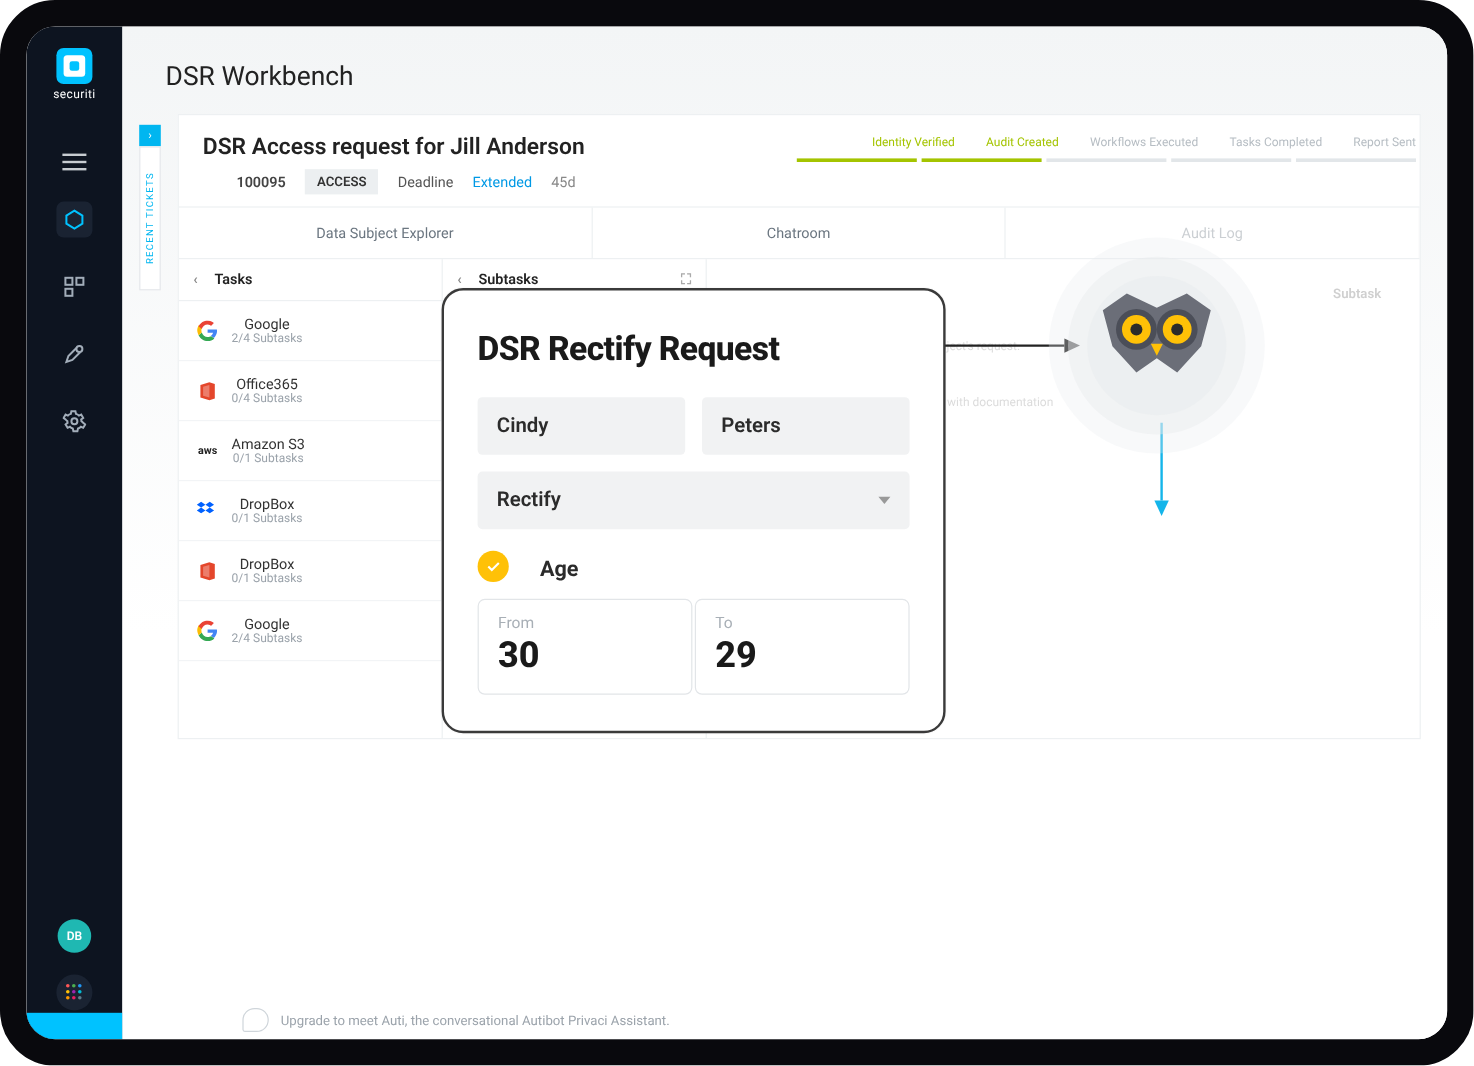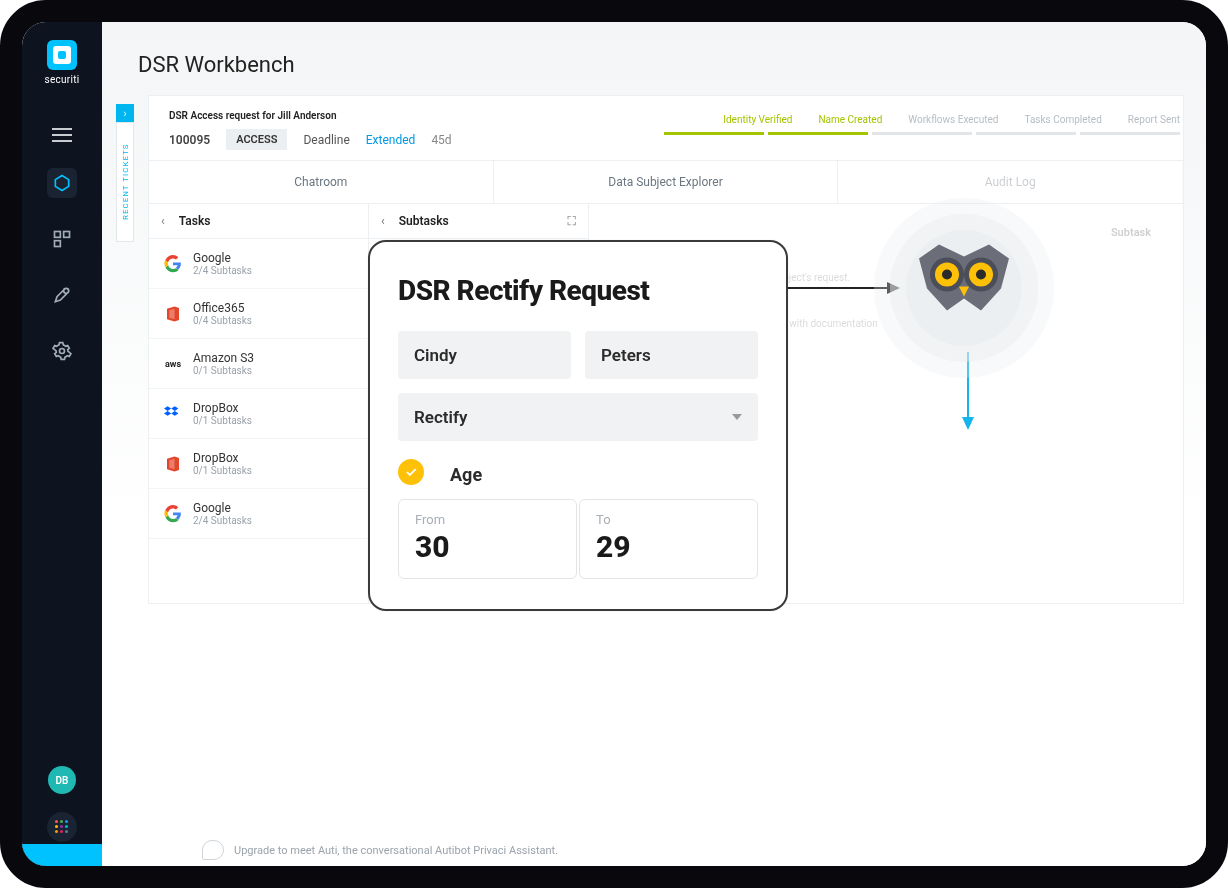--- a/index.html
+++ b/index.html
@@ -30,23 +30,23 @@
 .cyan-strip { width: 80px; height: 22px; background: #00c2ff; position: absolute; bottom: 0; left: 0; }
 
 .main { flex: 1; background: linear-gradient(to bottom, #f3f5f6, #fff 60%); position: relative; padding: 20px 22px 0 28px; overflow: hidden; }
 .page-title { font-size: 22px; font-weight: 400; color: #222; margin: 10px 0 18px 8px; }
 
 .recent-tab { position: absolute; left: 14px; top: 100px; width: 18px; height: 120px; background: #fff; border: 1px solid #e4e7ea; display: flex; align-items: center; justify-content: center; writing-mode: vertical-rl; transform: rotate(180deg); font-size: 8px; color: #00b6f0; letter-spacing: 1px; }
 .recent-chevron { position: absolute; left: 14px; top: 82px; width: 18px; height: 18px; background: #00b6f0; color: #fff; display: flex; align-items: center; justify-content: center; font-size: 10px; }
 
 .content-card { background: #fff; border: 1px solid #edf0f2; margin-left: 18px; }
 .req-header { padding: 14px 20px 10px; }
-.req-title { font-size: 10px; font-weight: 600; color: #222; margin-bottom: 8px; }
+.req-title { font-size: 19px; font-weight: 600; color: #222; margin-bottom: 8px; }
 .req-meta { display: flex; align-items: center; gap: 16px; font-size: 12px; color: #444; }
-.req-id { font-weight: 600; }
+.req-id { font-weight: 600; margin-left: 28px; }
 .badge-access { background: #eceff1; padding: 4px 10px; font-size: 11px; font-weight: 600; color: #333; }
 .deadline { color: #555; }
 .extended { color: #0099e5; }
 .days { color: #888; }
 
 .stages { position: absolute; right: 26px; top: 92px; display: flex; gap: 26px; font-size: 10px; }
 .stage { color: #b6bdc3; }
 .stage.done { color: #a4c400; }
 .stage-bar { position: absolute; right: 26px; top: 110px; display: flex; gap: 4px; }
 .stage-bar span { width: 100px; height: 3px; background: #e2e6e9; }
@@ -59,21 +59,21 @@
 
 .worklist-area { display: flex; border-top: 1px solid #edf0f2; }
 .task-panel { width: 220px; border-right: 1px solid #edf0f2; }
 .subtask-panel { flex: 0 0 220px; border-right: 1px solid #edf0f2; }
 .detail-panel { flex: 1; padding: 12px 18px; font-size: 11px; color: #888; opacity: .35; }
 
 .panel-head { display: flex; align-items: center; padding: 10px 12px; border-bottom: 1px solid #edf0f2; font-size: 12px; color: #222; font-weight: 600; }
 .panel-head .back { color: #888; margin-right: 14px; font-size: 12px; }
 .panel-head .expand { margin-left: auto; color: #aaa; }
 
-.task-row { display: flex; align-items: center; gap: 10px; padding: 12px 14px; border-bottom: 1px solid #f2f4f6; }
+.task-row { display: flex; align-items: center; gap: 10px; padding: 12px 14px; border-bottom: 1px solid #f2f4f6; text-align: center; }
 .task-icon { width: 20px; height: 20px; display: flex; align-items: center; justify-content: center; font-size: 10px; font-weight: 700; }
 .task-info { display: flex; flex-direction: column; }
 .task-name { font-size: 12px; color: #333; }
 .task-sub { font-size: 10px; color: #9aa2aa; }
 
 .subtask-head { padding: 10px 14px; font-size: 11px; color: #777; font-weight: 600; text-align: right; }
 .subtask-block { padding: 6px 14px 10px; font-size: 10px; color: #999; line-height: 1.5; }
 .subtask-block .st-head { color: #555; font-weight: 600; }
 
 .pager { text-align: center; font-size: 10px; color: #888; padding: 18px 0 10px; border-top: 1px solid #edf0f2; margin-top: 180px; display: flex; align-items: center; justify-content: center; gap: 20px; }
@@ -191,36 +191,36 @@
           <span class="req-id">100095</span>
           <span class="badge-access">ACCESS</span>
           <span class="deadline">Deadline</span>
           <span class="extended">Extended</span>
           <span class="days">45d</span>
         </div>
       </div>
 
       <div class="stages">
         <span class="stage done">Identity Verified</span>
-        <span class="stage done">Name Created</span>
+        <span class="stage done">Audit Created</span>
         <span class="stage">Workflows Executed</span>
         <span class="stage">Tasks Completed</span>
         <span class="stage">Report Sent</span>
       </div>
       <div class="stage-bar">
             <span class="done"></span>
             <span class="done"></span>
             <span></span>
             <span></span>
             <span></span>
           </div>
 
       <div class="tabbar">
+        <div class="tab">Data Subject Explorer</div>
         <div class="tab">Chatroom</div>
-        <div class="tab">Data Subject Explorer</div>
         <div class="tab fade">Audit Log</div>
       </div>
 
       <div class="worklist-area">
         <div class="task-panel">
           <div class="panel-head">
                 <span class="back">‹</span>
                 <span>Tasks</span>
               </div>
           <div id="task-list">

